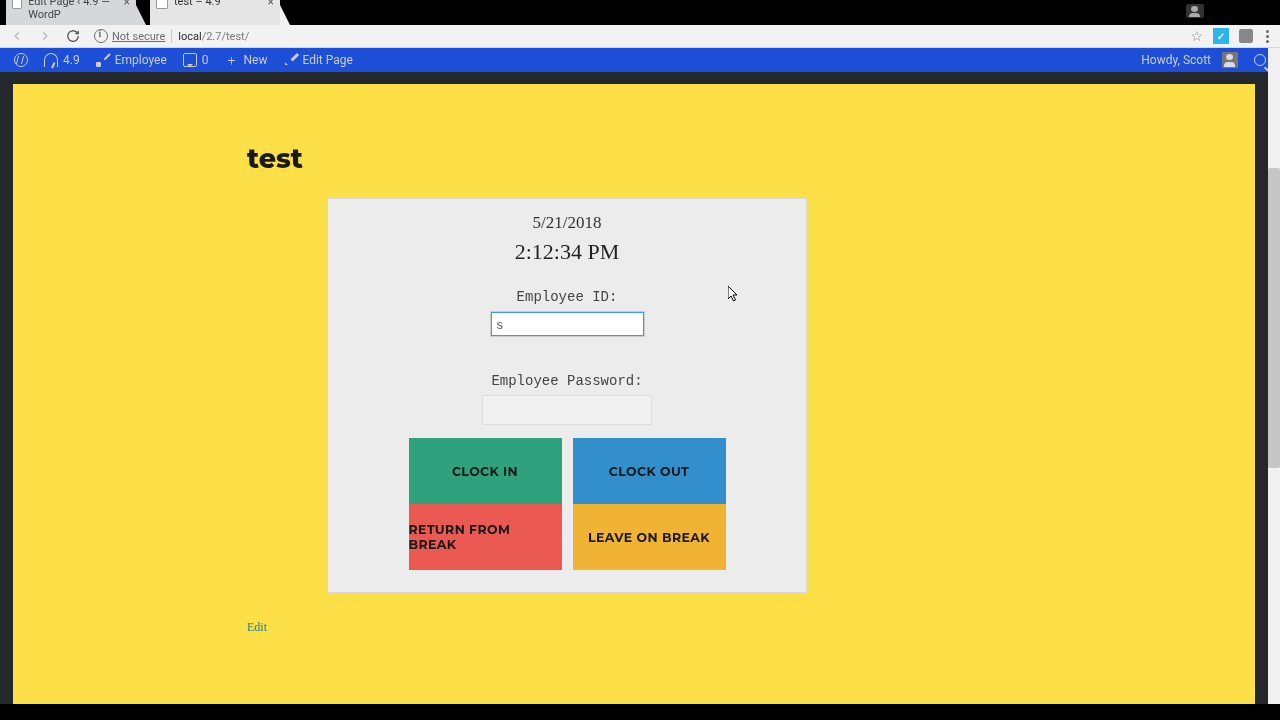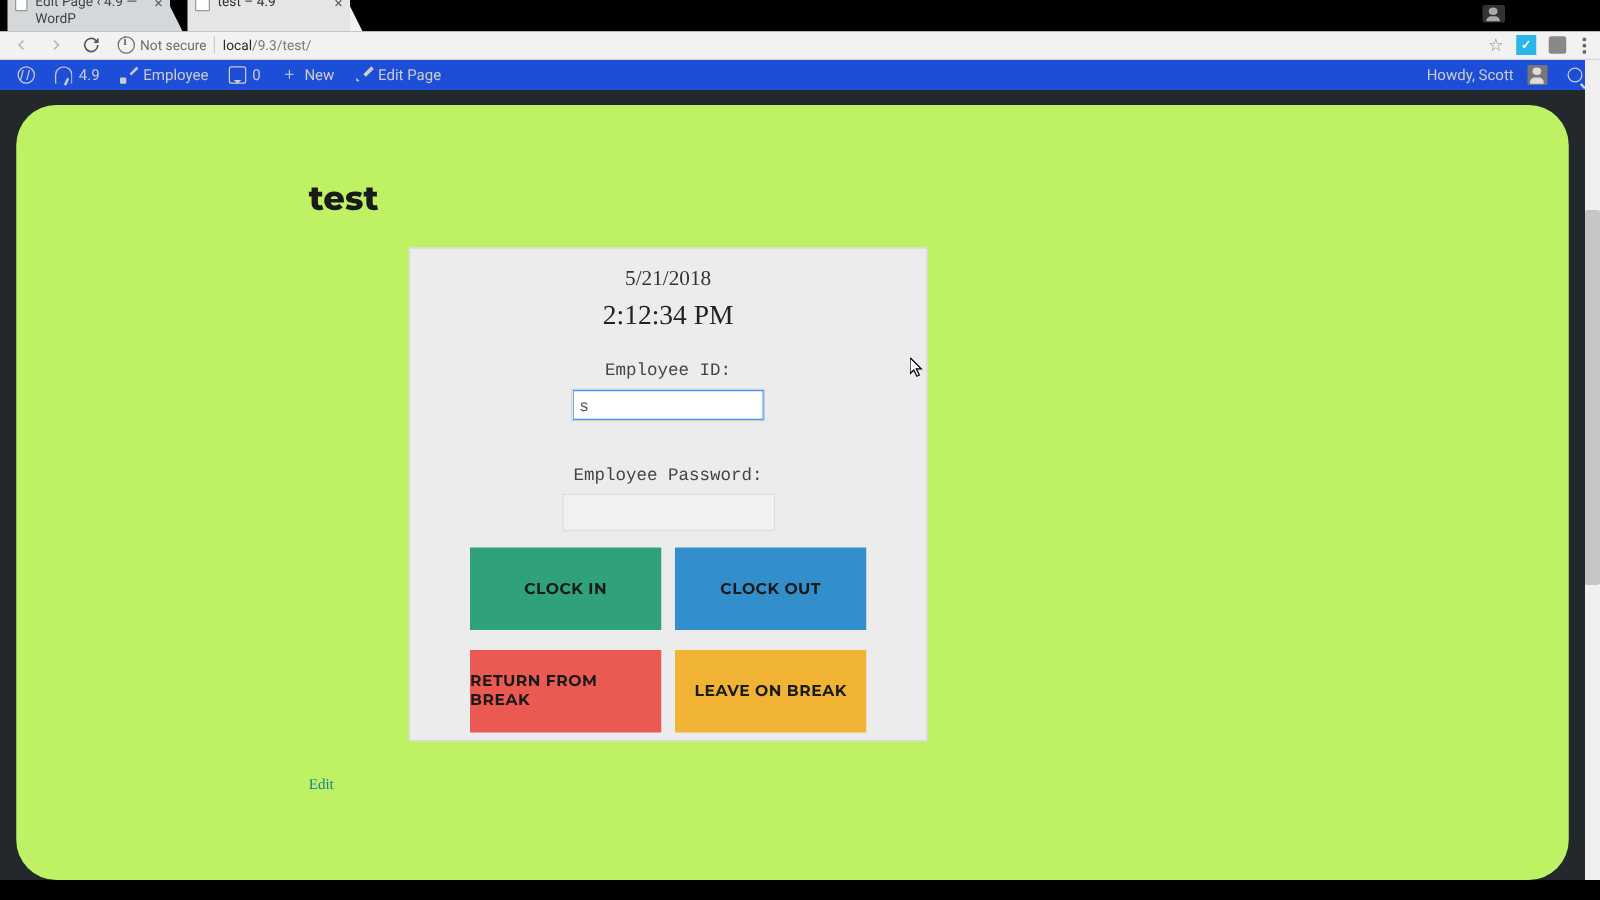--- a/index.html
+++ b/index.html
@@ -18,21 +18,21 @@
   .tabend.inactive { border-left-color:#d5d8db; }
 
   .addrrow { position:absolute; top:25px; left:0; right:0; height:23px; background:#f2f2f2; border-bottom:1px solid #d7d7d7; display:flex; align-items:center; padding:0 8px; }
   .navbtn { width:18px; height:18px; margin-right:10px; display:flex; align-items:center; justify-content:center; color:#555; }
   .navbtn.disabled { color:#bbb; }
   .addrrow .reload { font-size:13px; color:#555; margin-right:12px; }
 
   .omnibox { flex:1; height:18px; display:flex; align-items:center; font-size:11px; color:#333; }
   .omnibox .nsec-ico { width:14px; height:14px; border:1.4px solid #6e6e6e; border-radius:50%; margin-right:4px; position:relative; }
   .omnibox .nsec-ico::after { content:"i"; position:absolute; top:-2px; left:3.5px; font-size:10px; font-family:Georgia,serif; font-weight:700; color:#6e6e6e; }
-  .omnibox .nsec { color:#6e6e6e; margin-right:6px; }
+  .omnibox .nsec { color:#6e6e6e; margin-right:6px;text-decoration:underline; }
   .omnibox .sep { width:1px; height:14px; background:#ccc; margin-right:6px; }
   .omnibox .host { color:#2b2b2b; }
   .omnibox .path { color:#7a7a7a; }
 
   .rightico { display:flex; align-items:center; gap:10px; margin-left:8px; }
   .star { color:#888; font-size:14px; }
   .sq { width:16px; height:16px; background:#2ab6ea; display:flex; align-items:center; justify-content:center; color:#fff; font-size:10px; font-weight:700; }
   .dots { display:flex; flex-direction:column; gap:2px; padding:0 3px; }
   .dots span { width:3px; height:3px; background:#666; border-radius:50%; }
   .ext { width:14px; height:14px; background:#888; border-radius:2px; }
@@ -54,34 +54,34 @@
   .brush::before{content:"";position:absolute;bottom:0;left:0;width:5px;height:5px;background:#ccc;border-radius:1px;}
   .brush::after{content:"";position:absolute;top:0;right:0;width:8px;height:2px;background:#ccc;transform:rotate(-45deg);transform-origin:right;}
   .bubble{width:13px;height:10px;border:1.5px solid #ccc;border-radius:2px;position:relative;}
   .bubble::after{content:"";position:absolute;bottom:-4px;left:3px;width:0;height:0;border:3px solid transparent;border-top-color:#ccc;}
   .plus{font-size:14px;line-height:1;color:#ccc;font-weight:300;}
   .pencil{width:11px;height:11px;position:relative;}
   .pencil::before{content:"";position:absolute;top:0;right:0;width:9px;height:3px;background:#ccc;transform:rotate(-45deg);transform-origin:right top;}
   .pencil::after{content:"";position:absolute;bottom:0;left:0;width:0;height:0;border:2px solid transparent;border-right-color:#ccc;transform:rotate(-45deg);}
 
   .viewport { position:absolute; top:72px; bottom:16px; left:0; right:12px; background:#23282d; }
-  .page { position:absolute; top:12px; bottom:0; left:13px; right:13px; background:#bef264; overflow:hidden; font-family:Georgia,"Times New Roman",serif;border-radius:32px; }
+  .page { position:absolute; top:12px; bottom:0; left:13px; right:13px; background:#fde047; overflow:hidden; font-family:Georgia,"Times New Roman",serif; }
 
   .pagetitle { position:absolute; top:58px; left:234px; font-family:Montserrat,"Segoe UI",sans-serif; font-weight:800; font-size:27px; color:#1a1a1a; }
   .edit-link { position:absolute; top:536px; left:234px; font-size:12px; color:#1a7f9c; font-family:Georgia,serif; }
 
-  .widget { position:absolute; top:114px; left:314px; width:415px; height:395px; border:1px solid #d8d8d8; background:#ececec; display:flex; flex-direction:column; align-items:center; }
+  .widget { position:absolute; top:114px; left:314px; width:480px; height:395px; border:1px solid #d8d8d8; background:#ececec; display:flex; flex-direction:column; align-items:center; }
   .wdate { margin-top:14px; font-size:17px; color:#333; }
   .wtime { margin-top:6px; font-size:22px; color:#222; }
   .wlabel { margin-top:24px; font-size:14px; color:#444;font-family:Liberation Mono, monospace; }
   .wlabel.pw { margin-top:36px; }
   .winput { margin-top:6px; width:155px; height:26px; border:1px solid #ccc; background:#fff; padding:0 6px; font-size:13px; color:#555; box-shadow:inset 0 0 0 1px #3b99fc; }
   .winput.pw { background:#f1f1f1; box-shadow:none; border:1px solid #ddd; width:170px; height:30px; }
 
-  .btns { margin-top:13px; display:grid; grid-template-columns:153px 153px; grid-template-rows:66px 66px; gap:16px 11px; }
+  .btns { margin-top:13px; display:grid; grid-template-columns:153px 153px; grid-template-rows:66px 66px; gap:0 11px; }
   .btn { display:flex; align-items:center; justify-content:center; font-size:12.5px; font-weight:700; letter-spacing:.4px; color:#1a1a1a; font-family:Montserrat,"Segoe UI",sans-serif; }
   .btn.in { background:#2fa17d; } .btn.out { background:#338fcc; }
   .btn.leave { background:#f1b334; } .btn.ret { background:#ea5a53; }
 
   .vscroll { position:absolute; top:48px; right:0; bottom:16px; width:12px; background:#f0f0f0; }
   .vthumb { position:absolute; top:120px; width:12px; height:300px; background:#c6c6c6; border-radius:2px; }
 
   .bottom { position:absolute; bottom:0; left:0; right:0; height:16px; background:#000; }
   .topright-os { position:absolute; top:4px; right:76px; width:18px; height:14px; background:#333; border-radius:2px; }
   .topright-os::before{content:"";position:absolute;top:2px;left:5px;width:7px;height:6px;background:#aaa;border-radius:50%;}
@@ -127,21 +127,21 @@
     <svg width="14" height="14" viewBox="0 0 24 24" fill="none" stroke="currentColor" stroke-width="2.2">
         <path d="M21 12a9 9 0 1 1-3-6.7L21 8"></path>
         <path d="M21 3v5h-5"></path>
       </svg>
   </div>
   <div class="omnibox">
     <span class="nsec-ico"></span>
     <span class="nsec">Not secure</span>
     <span class="sep"></span>
     <span class="host">local</span>
-      <span class="path">/9.3/test/</span>
+      <span class="path">/2.7/test/</span>
   </div>
   <div class="rightico">
     <span class="star">☆</span>
     <span class="sq">✓</span>
     <span class="ext"></span>
     <span class="dots">
         <span></span>
         <span></span>
         <span></span>
       </span>

